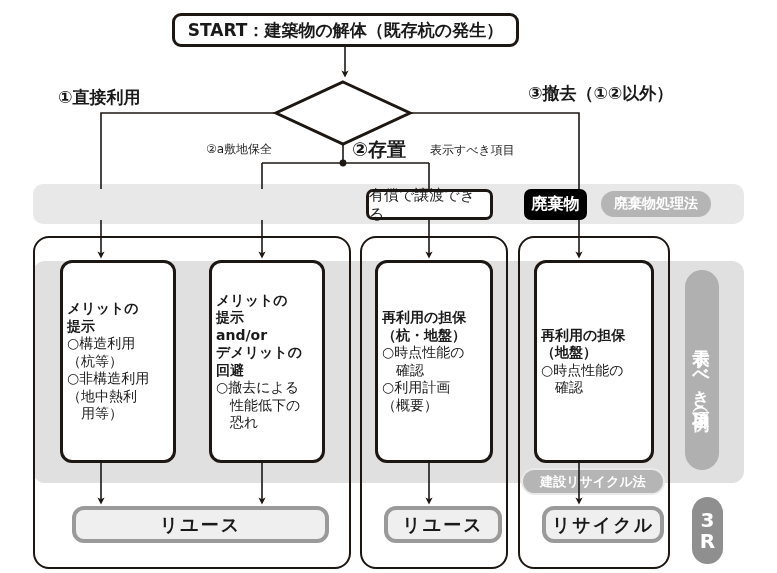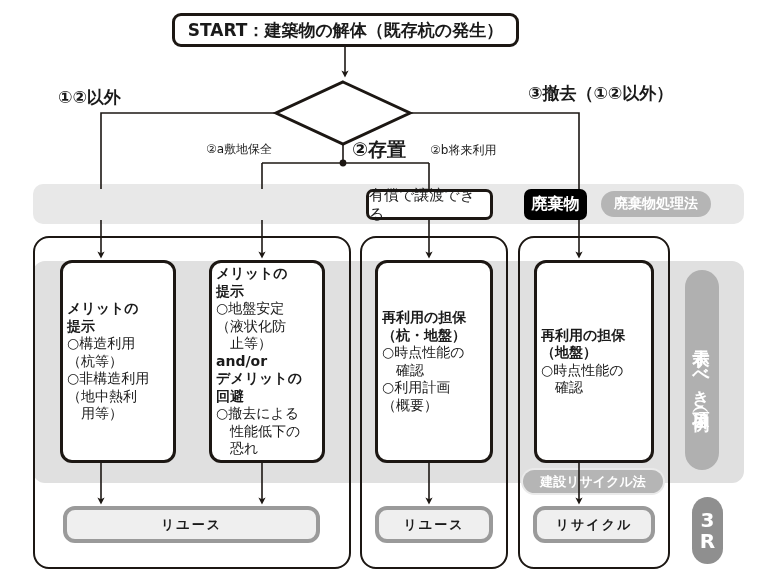--- a/index.html
+++ b/index.html
@@ -60,21 +60,21 @@
   .card .ctext{padding:0 4px;text-align:left;white-space:pre-line;}
   .card .bold{font-weight:bold;}
   .card-inner{width:100%;}
   .ctr{text-align:center;}
   .lft{text-align:left;padding-left:8px;}
 
   
   .result{
     border:4px solid #9a9a9a;border-radius:12px;background:#efefef;
     display:flex;align-items:center;justify-content:center;
-    font-size:13px;font-weight:bold;color:#1a1a1a;letter-spacing:2px;
+    font-size:18px;font-weight:bold;color:#1a1a1a;letter-spacing:2px;margin-left:9px;
   }
 
   
   .vlabel{
     background:#b0b0b0;color:#fff;border-radius:999px;
     writing-mode:vertical-rl;text-orientation:upright;
     display:flex;align-items:center;justify-content:center;
     font-size:17px;font-weight:bold;letter-spacing:1px;
     box-shadow:0 0 0 2px #e0e0e0;
   }
@@ -102,25 +102,25 @@
   <div class="abs band-lower" style="left:33px;top:253px;width:711px;height:222px;"></div>
 
   <div class="abs outer" style="left:33px;top:228px;width:318px;height:333px;"></div>
   <div class="abs outer" style="left:360px;top:228px;width:148px;height:333px;"></div>
   <div class="abs outer" style="left:518px;top:228px;width:152px;height:333px;"></div>
 
   <div class="abs start-box" style="left:172px;top:5px;width:347px;height:34px;">
     <span>START：建築物の解体（既存杭の発生）</span>
   </div>
 
-  <div class="abs ftext" style="left:58px;top:78px;">①②以外</div>
+  <div class="abs ftext" style="left:58px;top:78px;">①直接利用</div>
   <div class="abs ftext" style="left:528px;top:74px;">③撤去（①②以外）</div>
   <div class="abs mtext" style="left:352px;top:129px;">②存置</div>
   <div class="abs stext" style="left:206px;top:133px;">②a敷地保全</div>
-  <div class="abs stext" style="left:430px;top:134px;">②b将来利用</div>
+  <div class="abs stext" style="left:430px;top:134px;">表示すべき項目</div>
 
   <div class="abs" style="left:285px;top:98px;width:116px;text-align:center;font-size:15px;">
     <span>判断</span>
   </div>
 
 
   <div class="abs plainbox" style="left:366px;top:181px;width:127px;height:31px;">
     <span>有償で譲渡できる</span>
   </div>
 
@@ -141,23 +141,20 @@
 ○非構造利用
 （地中熱利
 　用等）</div>
     </div>
   </div>
 
   <div class="abs card" style="left:209px;top:252px;width:116px;height:203px;">
     <div class="card-inner">
       <div class="ctext bold ctr">メリットの
 提示</div>
-      <div class="ctext lft">○地盤安定
-（液状化防
-　止等）</div>
       <div class="ctext ctr bold">and/or</div>
       <div class="ctext bold ctr">デメリットの
 回避</div>
       <div class="ctext lft">○撤去による
 　性能低下の
 　恐れ</div>
     </div>
   </div>
 
   <div class="abs card" style="left:375px;top:252px;width:118px;height:203px;">

